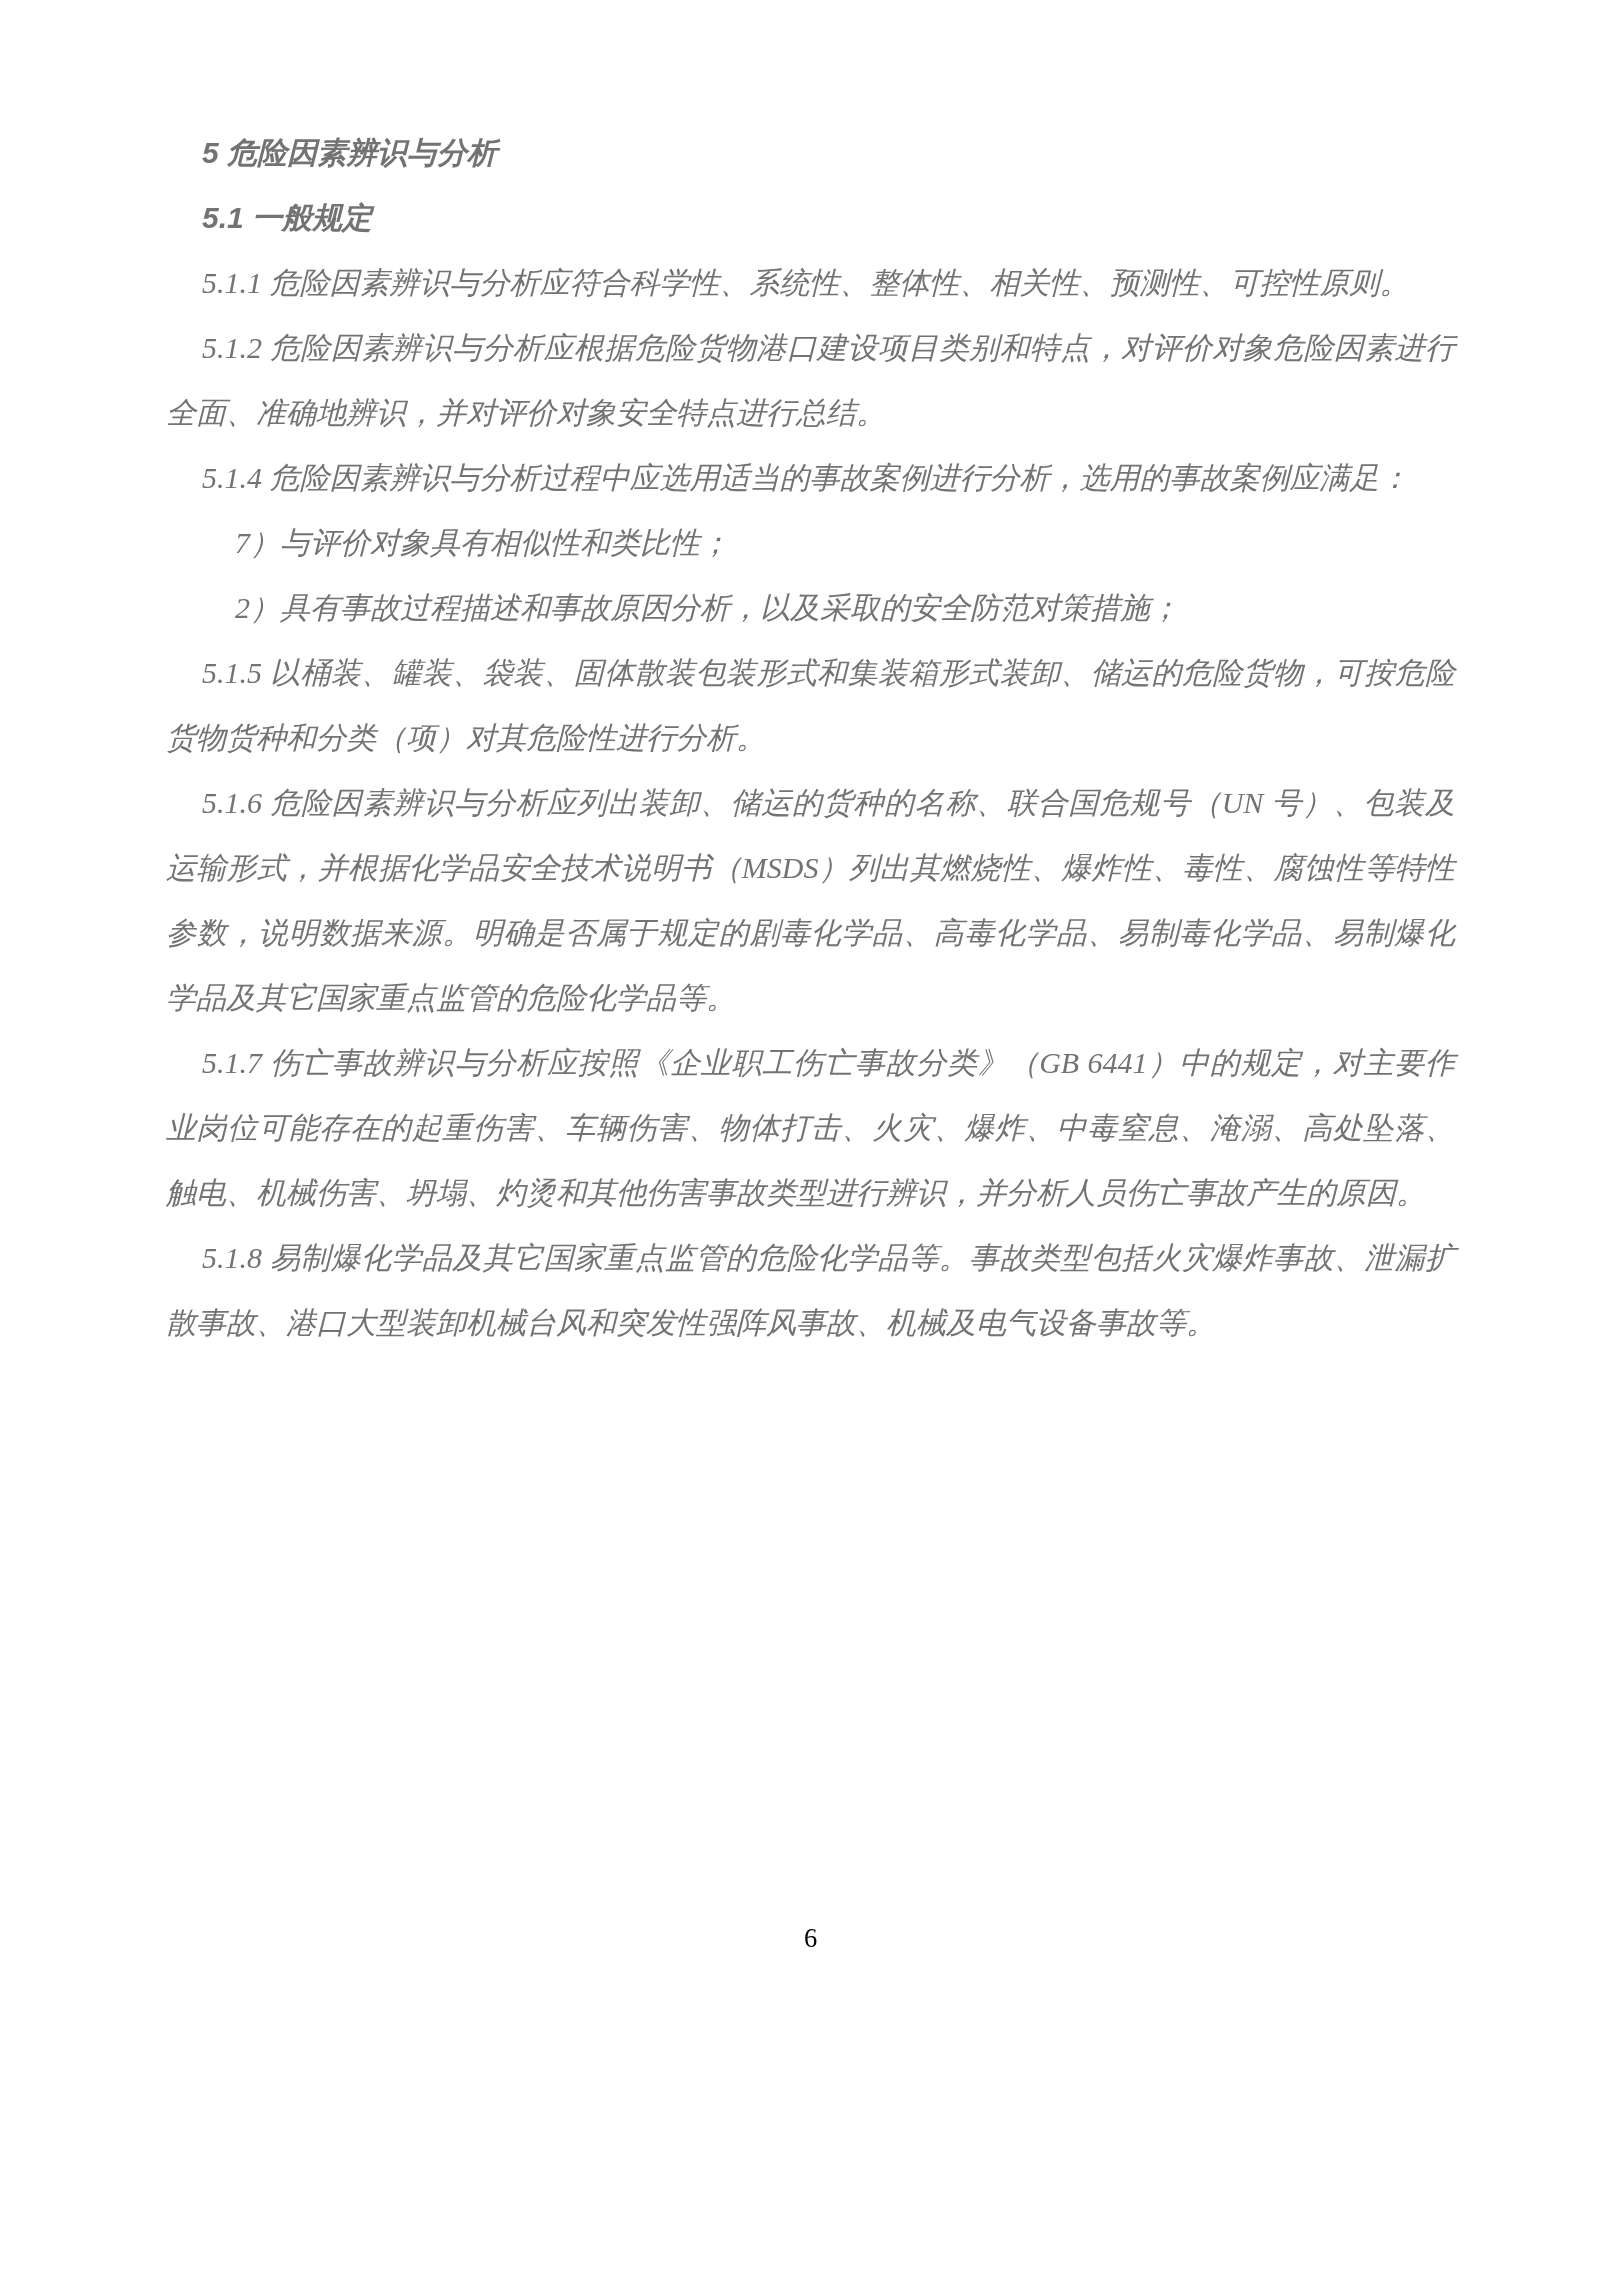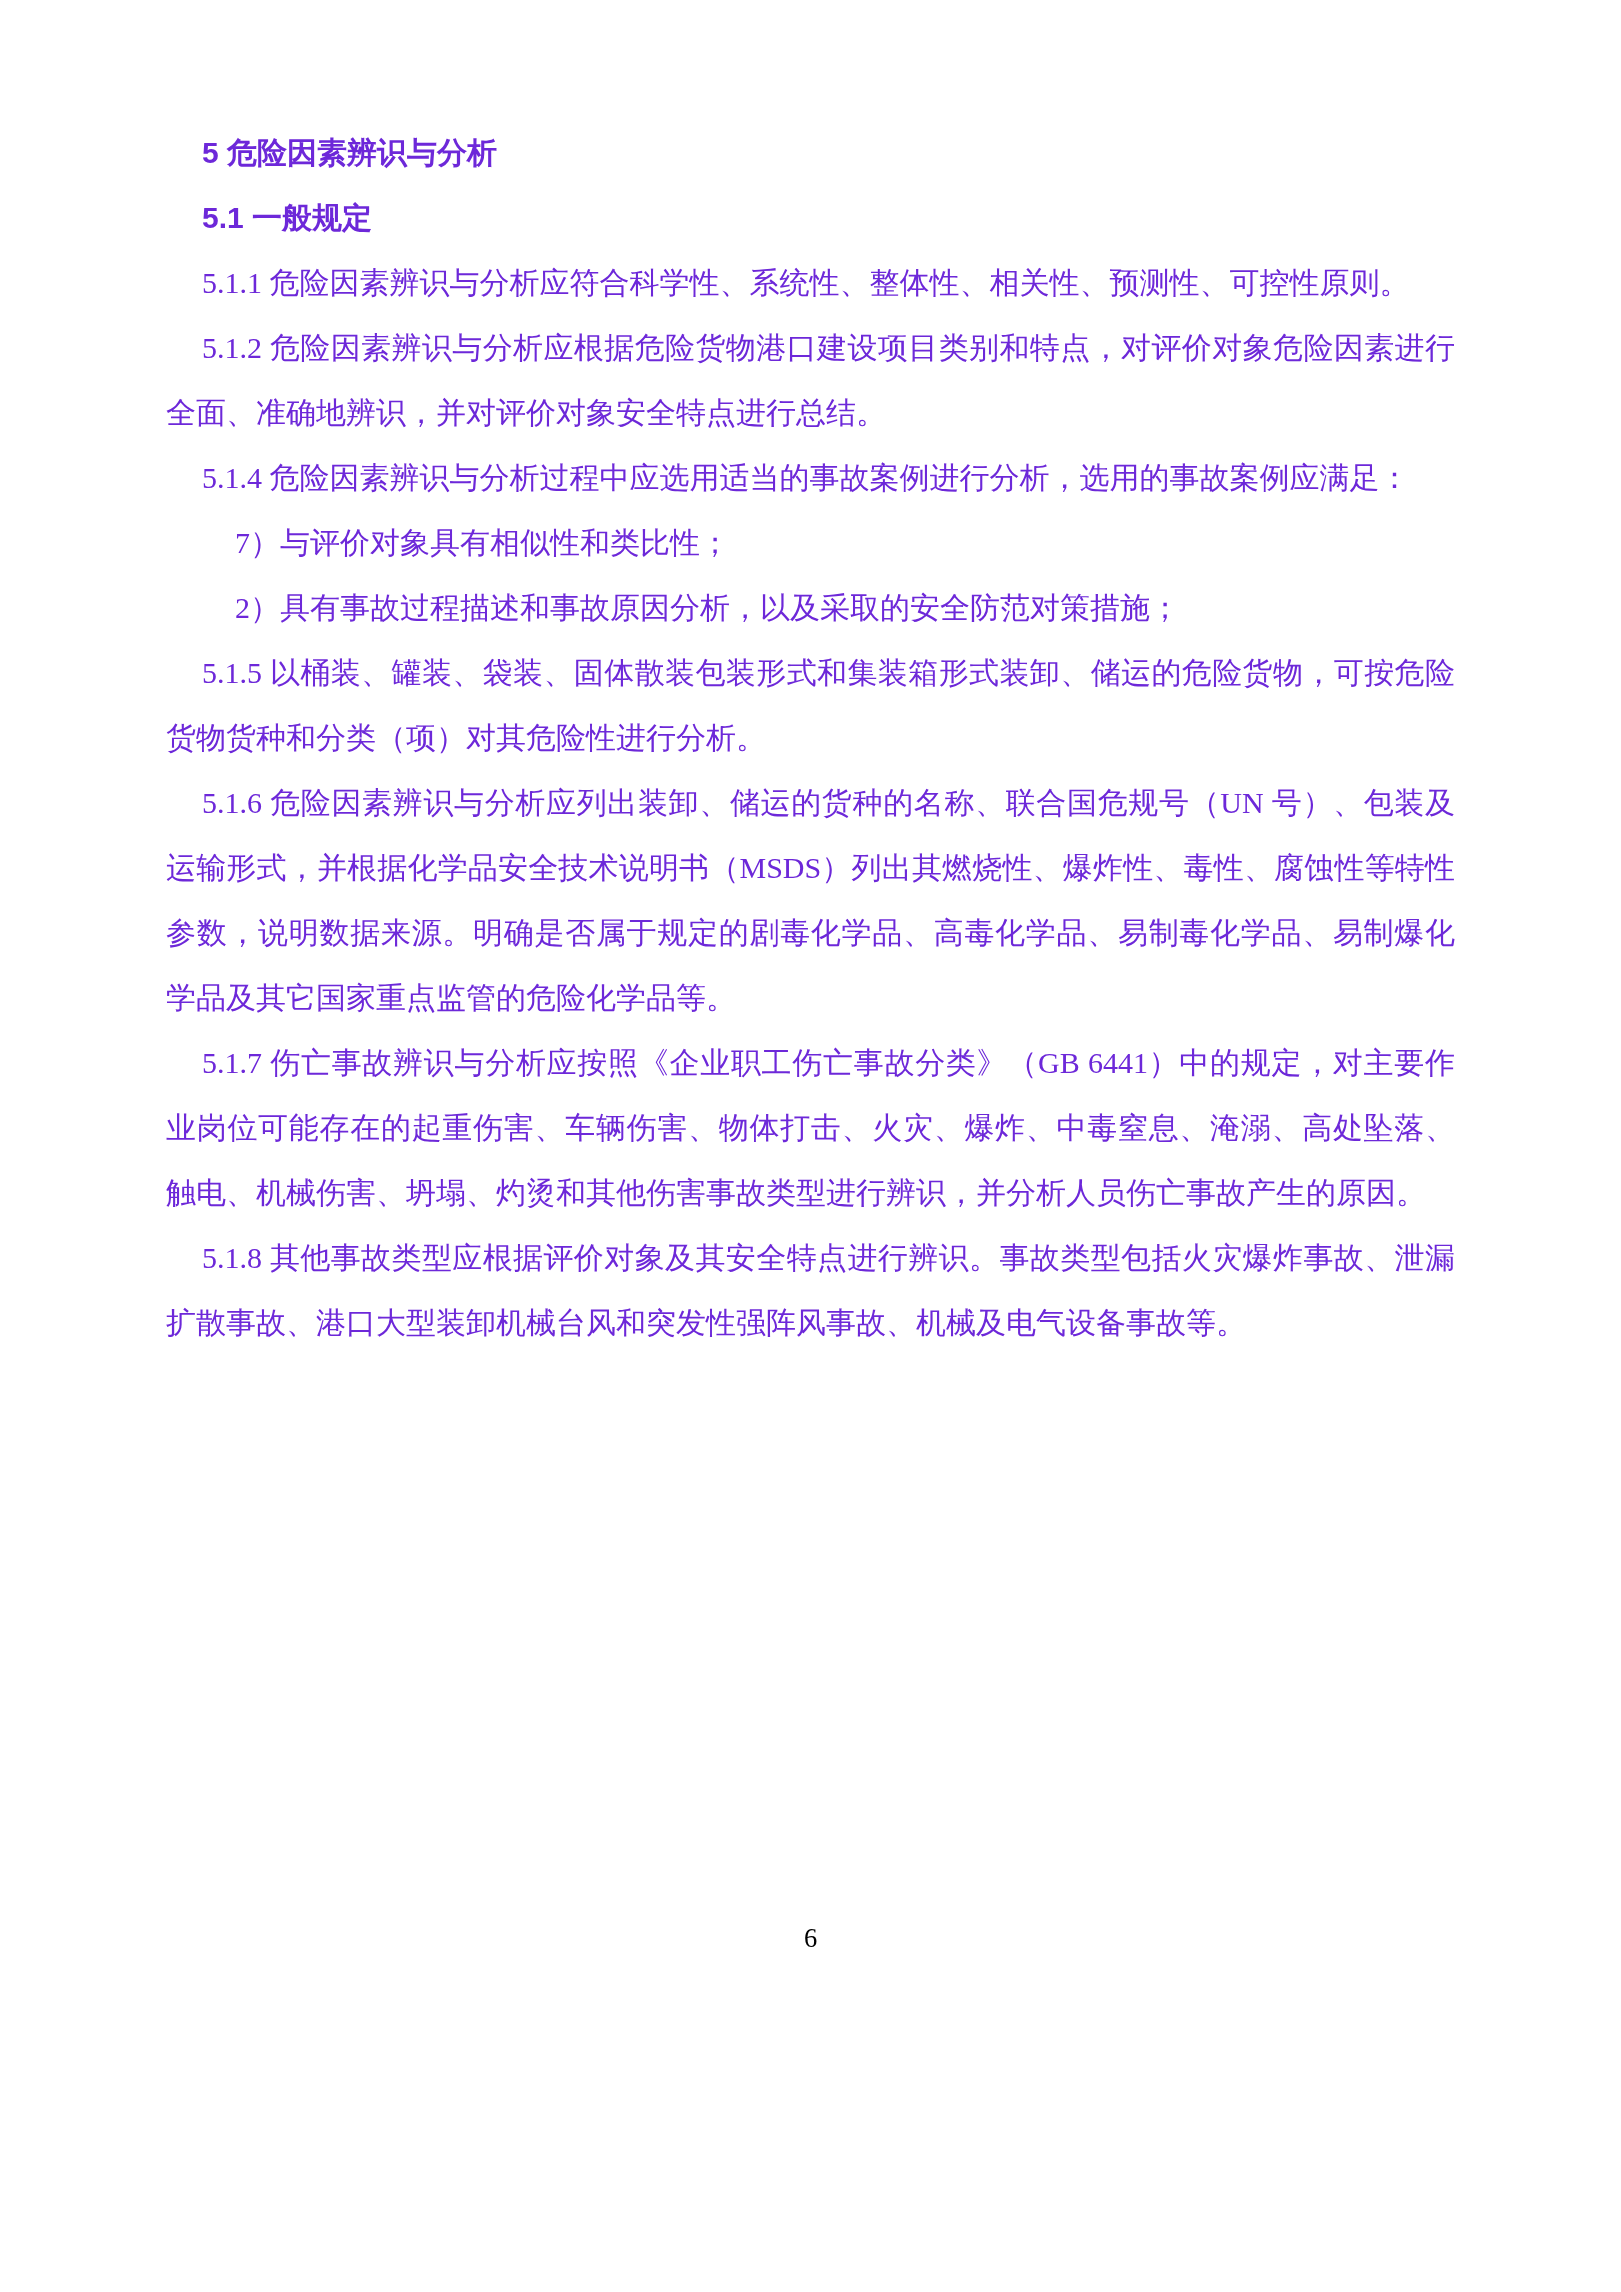--- a/index.html
+++ b/index.html
@@ -11,24 +11,25 @@
     position: relative;
     width: 1621px;
     height: 2293px;
     margin: 0 auto;
     background: #ffffff;
     box-sizing: border-box;
     padding: 120px 166px 0 166px;
     overflow: hidden;
   }
   .doc {
-    color: #6d28d9;
+    color: #737373;
     font-family: "Liberation Serif", "DejaVu Serif", serif;
     font-size: 30px;
     text-align: justify;
+    font-style: italic;
   }
   .h1, .h2 {
     font-family: "Liberation Sans", "DejaVu Sans", sans-serif;
     font-weight: bold;
     font-size: 30px;
     line-height: 65px;
     text-indent: 36px;
     margin: 0;
     text-align: left;
   }
@@ -74,19 +75,19 @@
 
     <p class="list-item">2）具有事故过程描述和事故原因分析，以及采取的安全防范对策措施；</p>
 
 
     <p class="para">5.1.5 以桶装、罐装、袋装、固体散装包装形式和集装箱形式装卸、储运的危险货物，可按危险货物货种和分类（项）对其危险性进行分析。</p>
 
     <p class="para">5.1.6 危险因素辨识与分析应列出装卸、储运的货种的名称、联合国危规号（UN 号）、包装及运输形式，并根据化学品安全技术说明书（MSDS）列出其燃烧性、爆炸性、毒性、腐蚀性等特性参数，说明数据来源。明确是否属于规定的剧毒化学品、高毒化学品、易制毒化学品、易制爆化学品及其它国家重点监管的危险化学品等。</p>
 
     <p class="para">5.1.7 伤亡事故辨识与分析应按照《企业职工伤亡事故分类》（GB 6441）中的规定，对主要作业岗位可能存在的起重伤害、车辆伤害、物体打击、火灾、爆炸、中毒窒息、淹溺、高处坠落、触电、机械伤害、坍塌、灼烫和其他伤害事故类型进行辨识，并分析人员伤亡事故产生的原因。</p>
 
-    <p class="para">5.1.8 其他事故类型应根据评价对象及其安全特点进行辨识。事故类型包括火灾爆炸事故、泄漏扩散事故、港口大型装卸机械台风和突发性强阵风事故、机械及电气设备事故等。</p>
+    <p class="para">5.1.8 易制爆化学品及其它国家重点监管的危险化学品等。事故类型包括火灾爆炸事故、泄漏扩散事故、港口大型装卸机械台风和突发性强阵风事故、机械及电气设备事故等。</p>
 
   </div>
 
   <div class="footer">6</div>
 </div>
 
 
 </body></html>

